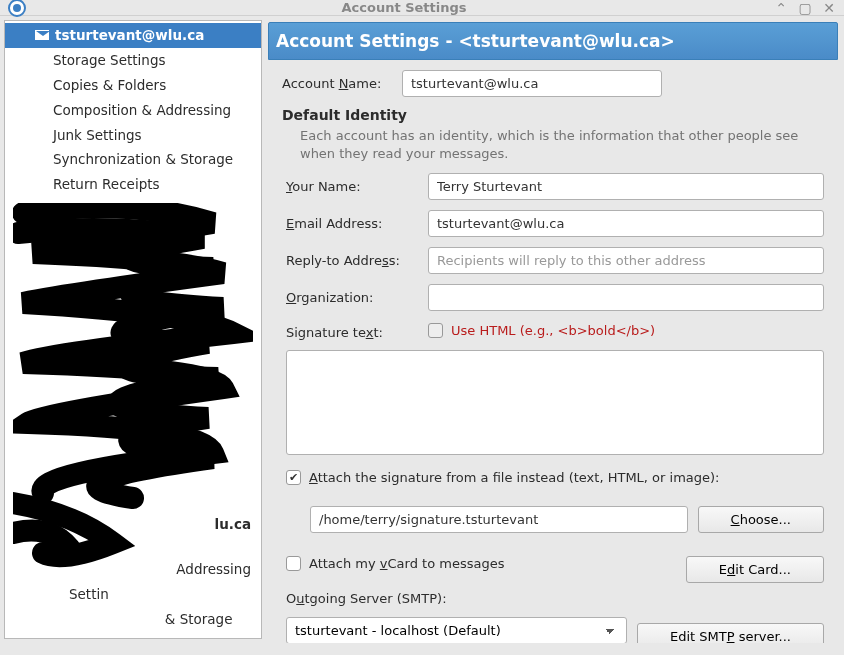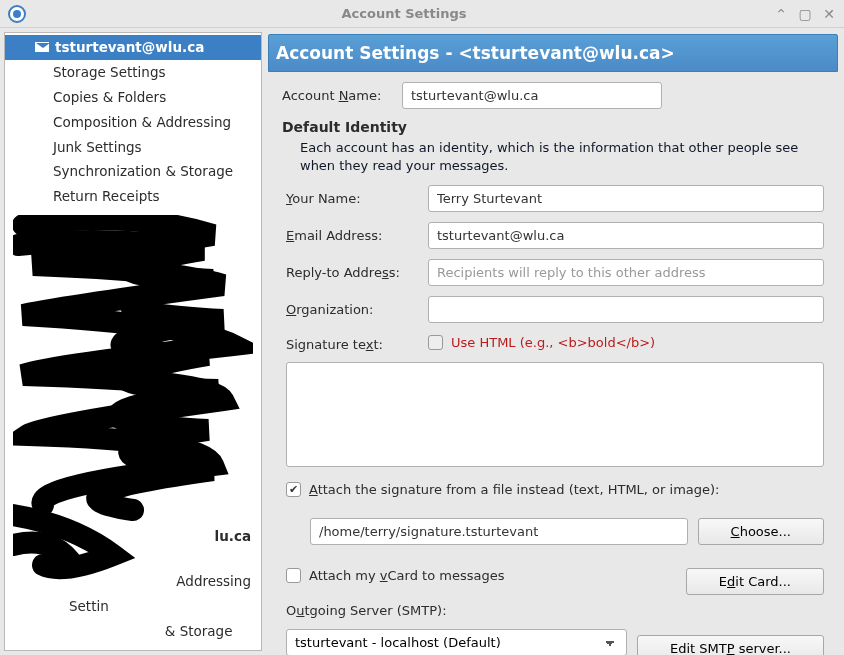--- a/index.html
+++ b/index.html
@@ -1,18 +1,18 @@
 <!DOCTYPE html>
 <html><head>
 <meta charset="utf-8">
 <style>
   * { box-sizing: border-box; margin: 0; padding: 0; font-family: "DejaVu Sans", "Liberation Sans", Arial, sans-serif; }
   body { background: #e8e8e8; width: 844px; height: 655px; overflow: hidden; font-size: 13px; color: #2c2c2c; }
   
-  .titlebar { height: 28px; background: #e8e8e8; display: flex; align-items: center; padding: 0 8px; border-bottom: 1px solid #d0d0d0; }
+  .titlebar { height: 16px; background: #e8e8e8; display: flex; align-items: center; padding: 0 8px; border-bottom: 1px solid #d0d0d0; }
   .titlebar-icon { width: 18px; height: 18px; border-radius: 50%; background: #fff; border: 2px solid #3b7fc4; position: relative; margin-right: 8px; }
   .titlebar-icon::after { content: ""; position: absolute; width: 8px; height: 8px; background: #3b7fc4; border-radius: 50%; top: 3px; left: 3px; }
   .titlebar-title { flex: 1; text-align: center; font-weight: bold; color: #888; font-size: 13px; }
   .titlebar-controls { display: flex; gap: 10px; color: #888; font-size: 14px; }
   .titlebar-controls span { cursor: pointer; width: 14px; text-align: center; }
   
   .main { display: flex; height: calc(655px - 28px); }
   
   .sidebar { width: 258px; background: #fff; border: 1px solid #b8b8b8; margin: 4px 0 4px 4px; overflow: hidden; position: relative; }
   .tree { padding: 2px 0; }
@@ -30,21 +30,21 @@
   .header-bar { background: linear-gradient(#5a9fd6, #4a8bc8); color: #fff; padding: 8px 7px; font-size: 17px; font-weight: bold; border: 1px solid #3a7fb8; border-radius: 2px 2px 0 0; }
   .panel { background: #e8e8e8; padding: 10px 14px 0 14px; flex: 1; overflow: hidden; }
   
   .row { display: flex; align-items: center; margin-bottom: 10px; gap: 10px; }
   .label { width: 110px; text-align: left; }
   
   input[type="text"] { flex: 1; padding: 5px 8px; border: 1px solid #b0b0b0; border-radius: 3px; font-size: 13px; background: #fff; color: #333; }
   input::placeholder { color: #999; }
   
   h4 { font-size: 14px; font-weight: bold; margin: 8px 0 4px 0; }
-  .desc { font-size: 13px; color: #0f172a; margin: 0 0 10px 18px; line-height: 1.4; }
+  .desc { font-size: 13px; color: #737373; margin: 0 0 10px 18px; line-height: 1.4; }
   
   .identity-grid { display: grid; grid-template-columns: 130px 1fr; gap: 10px 12px; align-items: center; margin-left: 4px; }
   .identity-grid .sig-label { align-self: start; padding-top: 4px; }
   
   .sig-header { display: flex; align-items: center; gap: 8px; }
   .checkbox { width: 15px; height: 15px; border: 1px solid #999; border-radius: 3px; background: #fff; display: inline-flex; align-items: center; justify-content: center; font-size: 11px; color: #333; cursor: pointer; flex-shrink: 0; }
   .checkbox.disabled { background: #eee; color: #aaa; }
   .disabled-text { color: #b91c1c; }
   
   textarea { width: 100%; height: 105px; border: 1px solid #b0b0b0; border-radius: 3px; padding: 6px; font-size: 13px; resize: none; background: #fff; }

